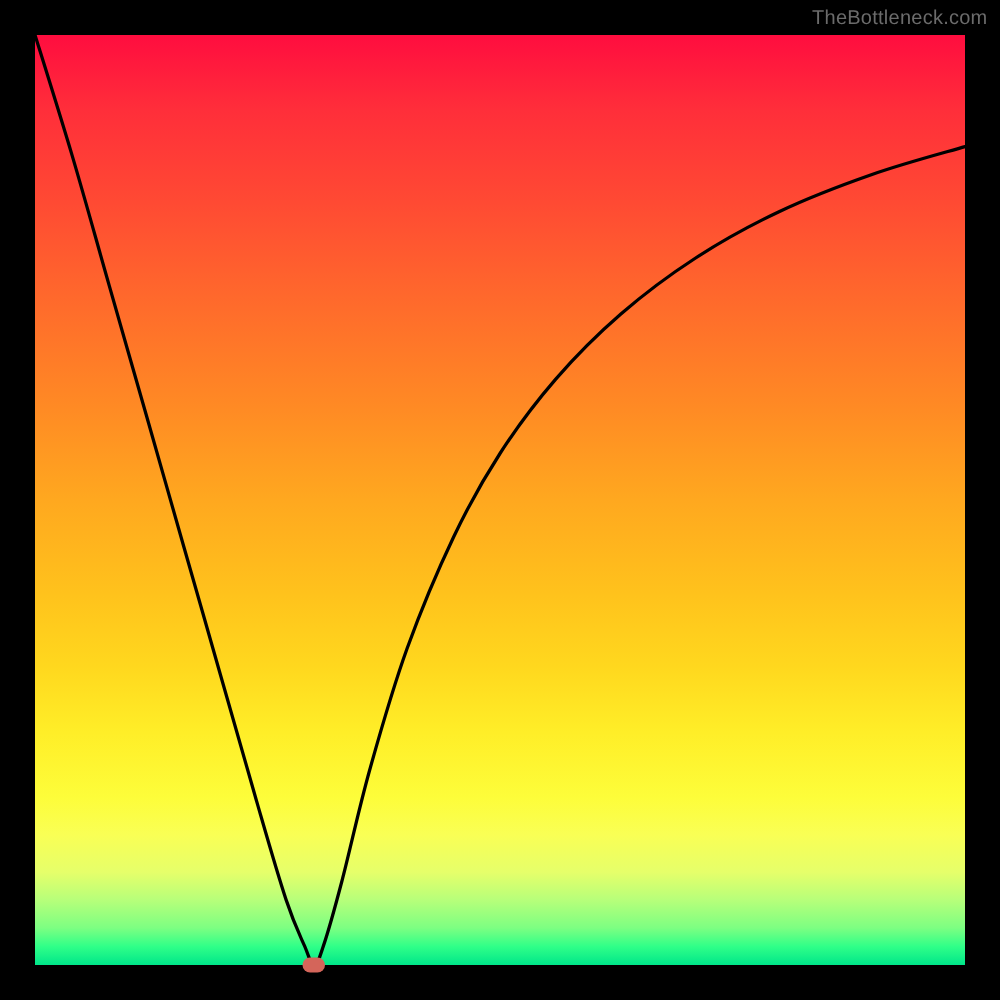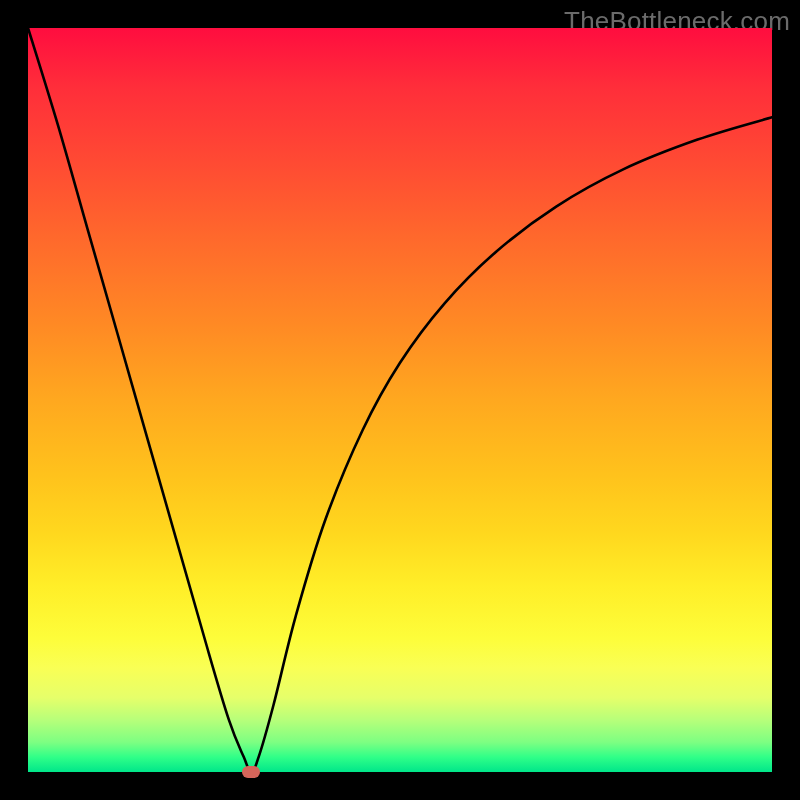--- a/index.html
+++ b/index.html
@@ -42,21 +42,21 @@
       #7dff82 96%,
       #30ff88 98%,
       #00e68a 100%
     );
   }
   .watermark {
     position: absolute;
     top: 6px;
     right: 10px;
     color: #6b6b6b;
-    font-size: 26px;
+    font-size: 16px;
     font-weight: 500;
     letter-spacing: 0.2px;
     user-select: none;
   }
   svg.curve-layer {
     position: absolute;
     left: 0;
     top: 0;
     width: 744px;
     height: 744px;

